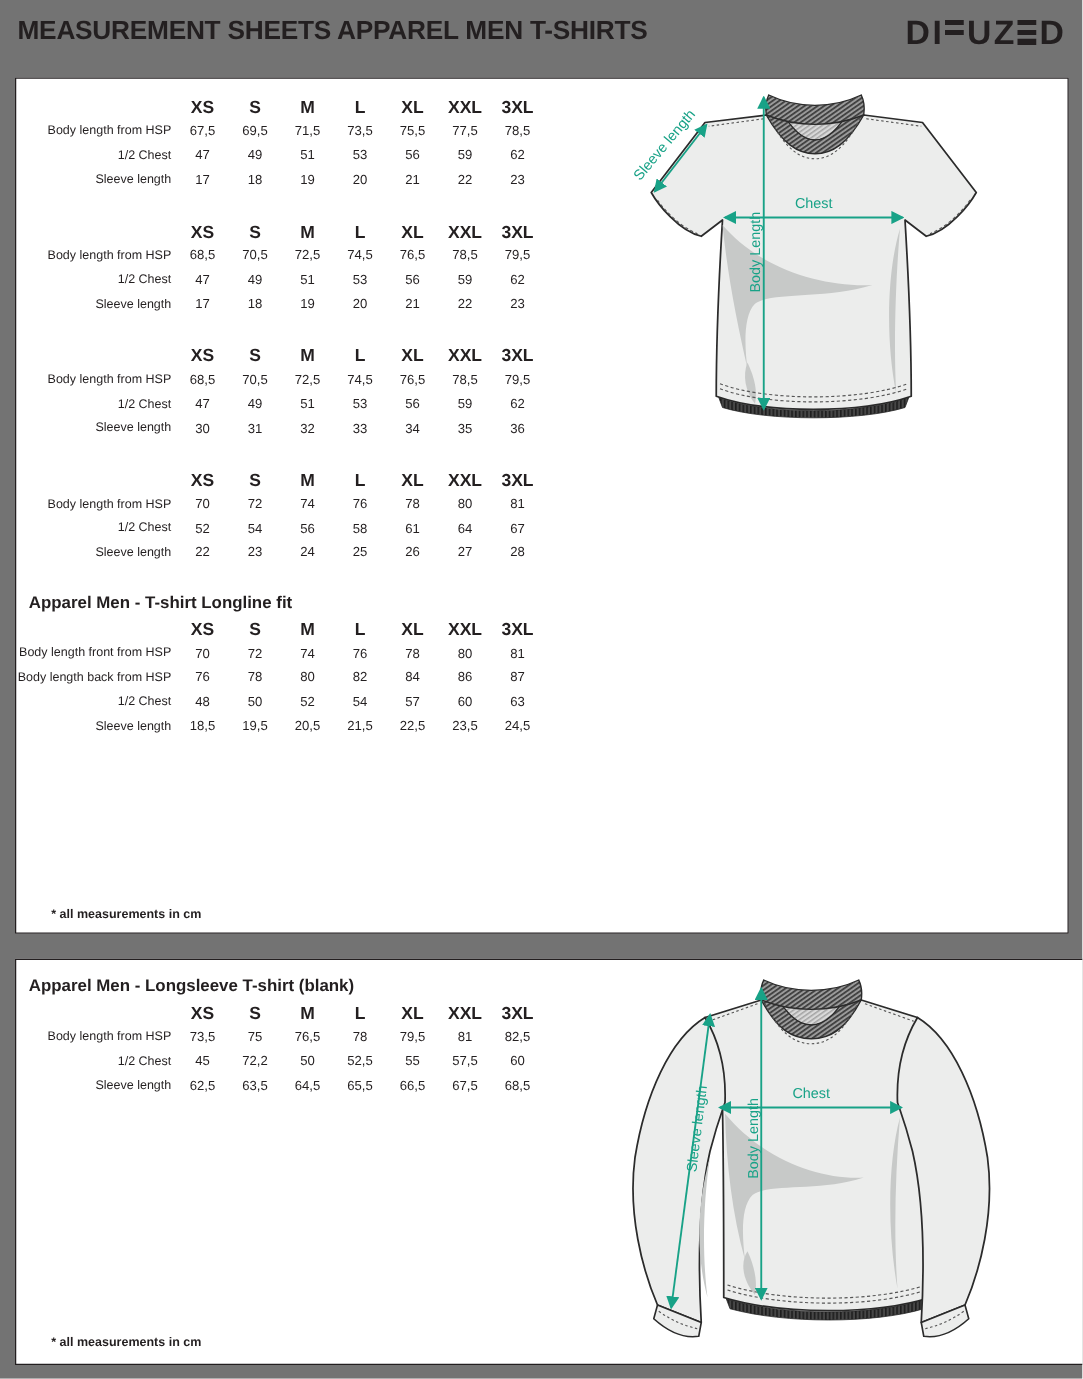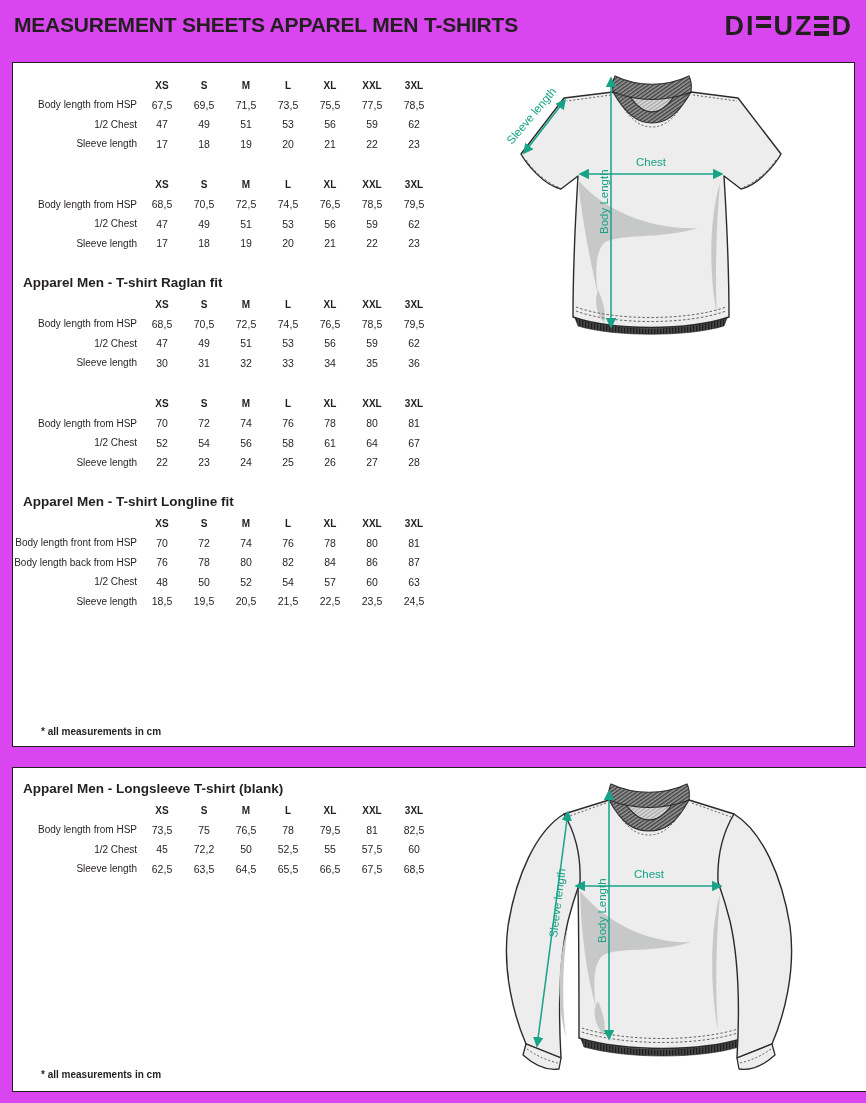--- a/index.html
+++ b/index.html
@@ -1,38 +1,38 @@
 <!DOCTYPE html>
 <html><head>
 <meta charset="utf-8">
 <style>
   html,body{margin:0;padding:0;background:#fff;}
   body{font-family:"Liberation Sans",sans-serif;color:#231f20;}
-  .page{position:relative;width:866px;height:1103px;background:#d946ef;overflow:hidden;}
+  .page{position:relative;width:866px;height:1103px;background:#737373;overflow:hidden;}
 
   
   .hdr-title{position:absolute;left:14px;top:13px;font-size:21px;font-weight:700;letter-spacing:-0.2px;}
   .logo{position:absolute;right:15px;top:16px;display:flex;align-items:flex-end;gap:2px;}
   .logo .lt{font-size:27px;font-weight:700;line-height:20px;display:block;letter-spacing:0;}
   .lg{position:relative;width:16px;height:20px;display:block;}
   .lg i{position:absolute;left:0;width:15px;height:4.4px;background:#231f20;display:block;}
 
   
   .panel{position:absolute;left:12px;width:841px;border:1.4px solid #231f20;background:#fff;}
   #panel-1{top:62px;height:683px;}
   #panel-2{top:767px;height:323px;padding-left:22px;}
 
   .tables{position:absolute;left:10px;top:12px;}
   .m-table{margin-bottom:21px;}
   .m-title{font-size:13.5px;font-weight:700;line-height:17px;margin-bottom:3px;}
   .m-row{display:grid;grid-template-columns:118px repeat(7,42px);height:19.5px;align-items:center;}
   .m-head{height:20px;}
   .m-label{white-space:nowrap;justify-self:end;padding-right:4px;font-size:10px;}
   .m-cell{text-align:center;font-size:10.5px;}
-  .m-size{font-weight:700;font-size:10px;}
+  .m-size{font-weight:700;font-size:14px;}
 
   .footnote{position:absolute;left:28px;font-size:10px;font-weight:700;}
   #panel-1 .footnote{bottom:9px;}
   #panel-2 .footnote{bottom:11px;}
 
   .diagram{position:absolute;}
   #diagram-1{left:485px;top:2px;}
   #diagram-2{left:473px;top:8px;}
   svg text{font-family:"Liberation Sans",sans-serif;}
 </style>
@@ -139,21 +139,20 @@
             <div class="m-cell">17</div>
             <div class="m-cell">18</div>
             <div class="m-cell">19</div>
             <div class="m-cell">20</div>
             <div class="m-cell">21</div>
             <div class="m-cell">22</div>
             <div class="m-cell">23</div>
           </div>
         </div>
         <div class="m-table">
-          <div class="m-title">Apparel Men - T-shirt Raglan fit</div>
           <div class="m-row m-head">
             <div class="m-label"></div>
             <div class="m-cell m-size">XS</div>
             <div class="m-cell m-size">S</div>
             <div class="m-cell m-size">M</div>
             <div class="m-cell m-size">L</div>
             <div class="m-cell m-size">XL</div>
             <div class="m-cell m-size">XXL</div>
             <div class="m-cell m-size">3XL</div>
           </div>

